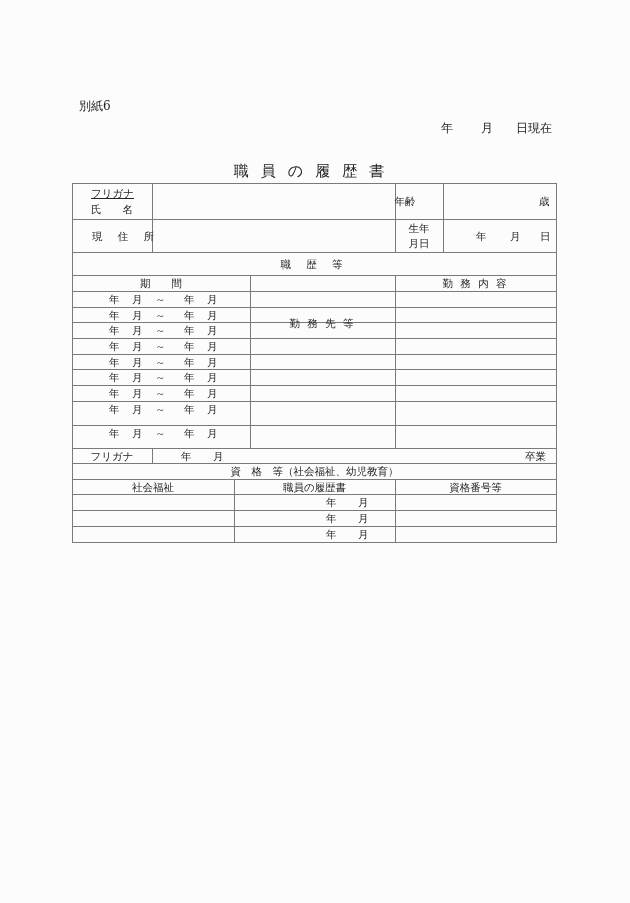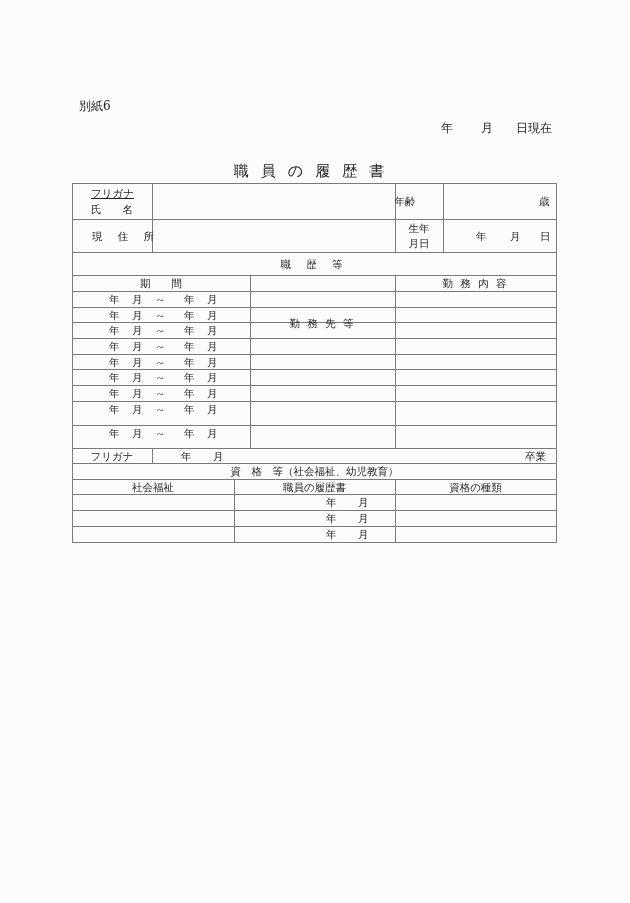--- a/index.html
+++ b/index.html
@@ -174,21 +174,21 @@
   </div>
 
 <div class="t c" style="left:72px;top:450px;width:80px;">フリガナ</div>
 <div class="t" style="left:181px;top:450px;">年</div>
 <div class="t" style="left:213px;top:450px;">月</div>
 <div class="t" style="left:525px;top:450px;">卒業</div>
 
 <div class="t c" style="left:72px;top:465px;width:485px;">資　格　等（社会福祉、幼児教育）</div>
 <div class="t c" style="left:72px;top:481px;width:162px;">社会福祉</div>
 <div class="t c" style="left:234px;top:481px;width:161px;">職員の履歴書</div>
-<div class="t c" style="left:395px;top:481px;width:161px;">資格の種類</div>
+<div class="t c" style="left:395px;top:481px;width:161px;">資格番号等</div>
 
 <div id="qual-rows">
     <div>
       <div class="t" style="left: 75px; top: 496px; width: 156px; height: 12px;"></div>
       <div class="t" style="left: 326px; top: 496px;">年</div>
       <div class="t" style="left: 358px; top: 496px;">月</div>
       <div class="t" style="left: 398px; top: 496px; width: 155px; height: 12px;"></div>
     </div>
     <div>
       <div class="t" style="left: 75px; top: 512px; width: 156px; height: 12px;"></div>

